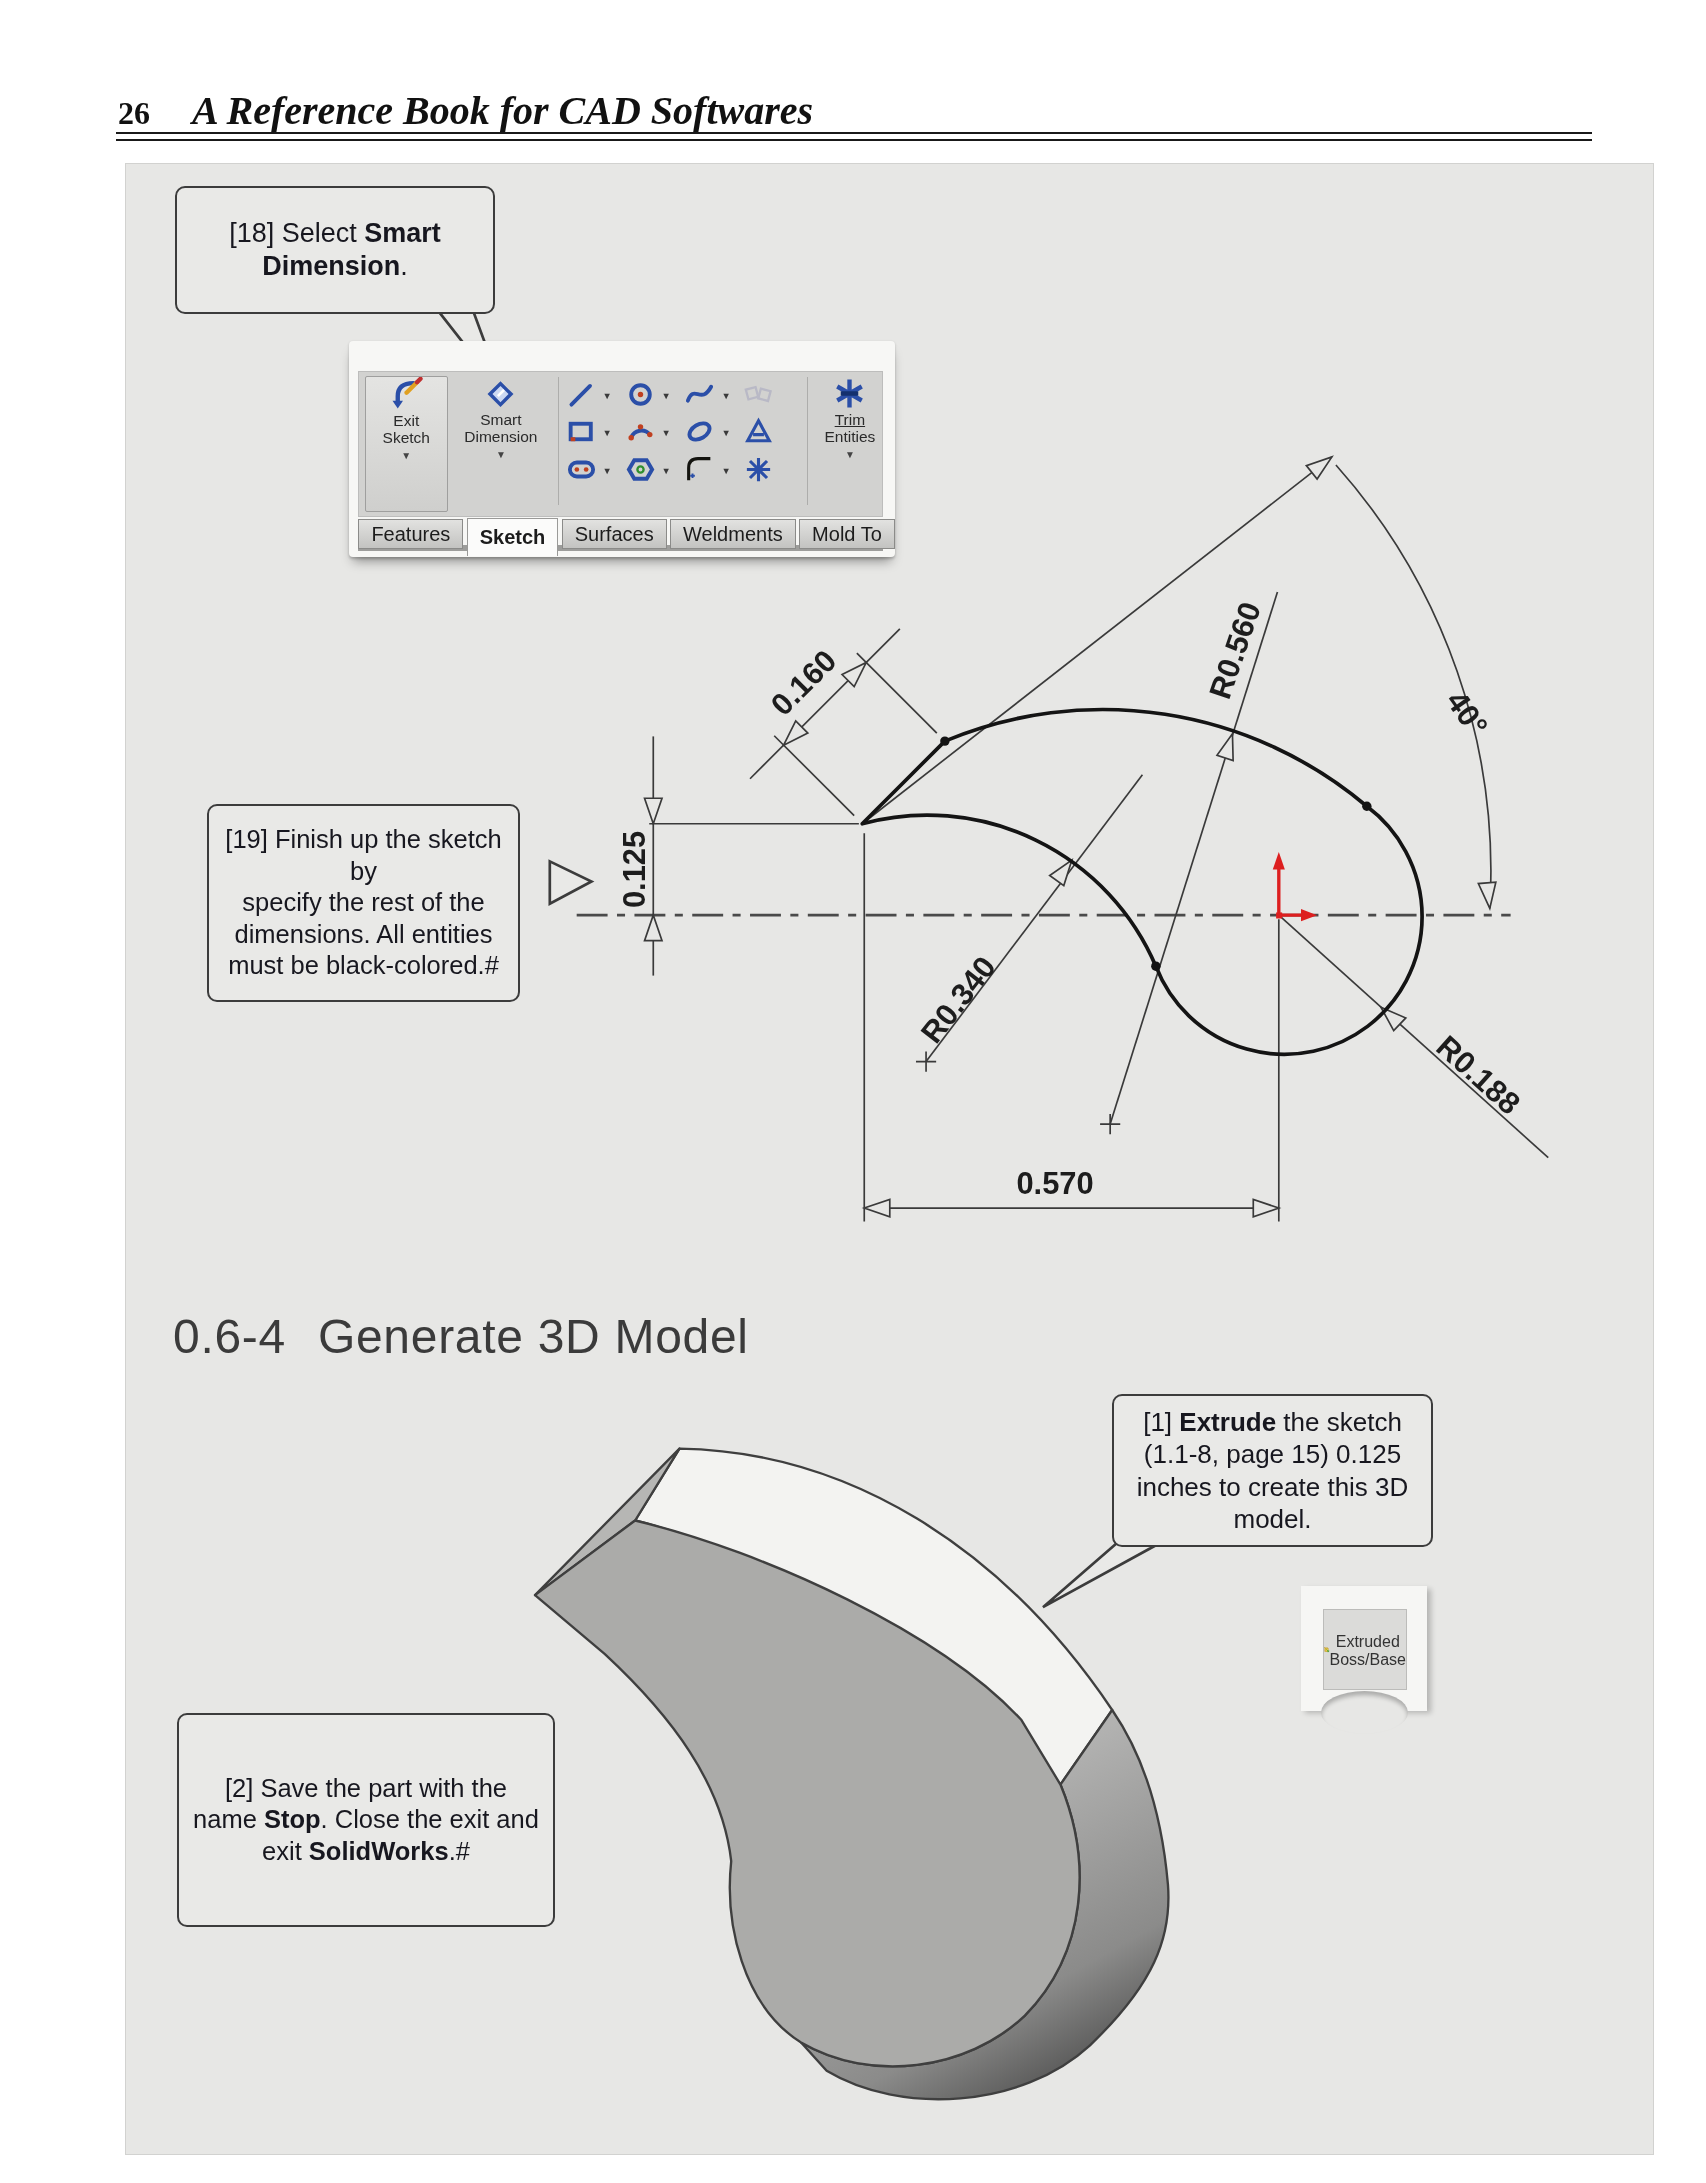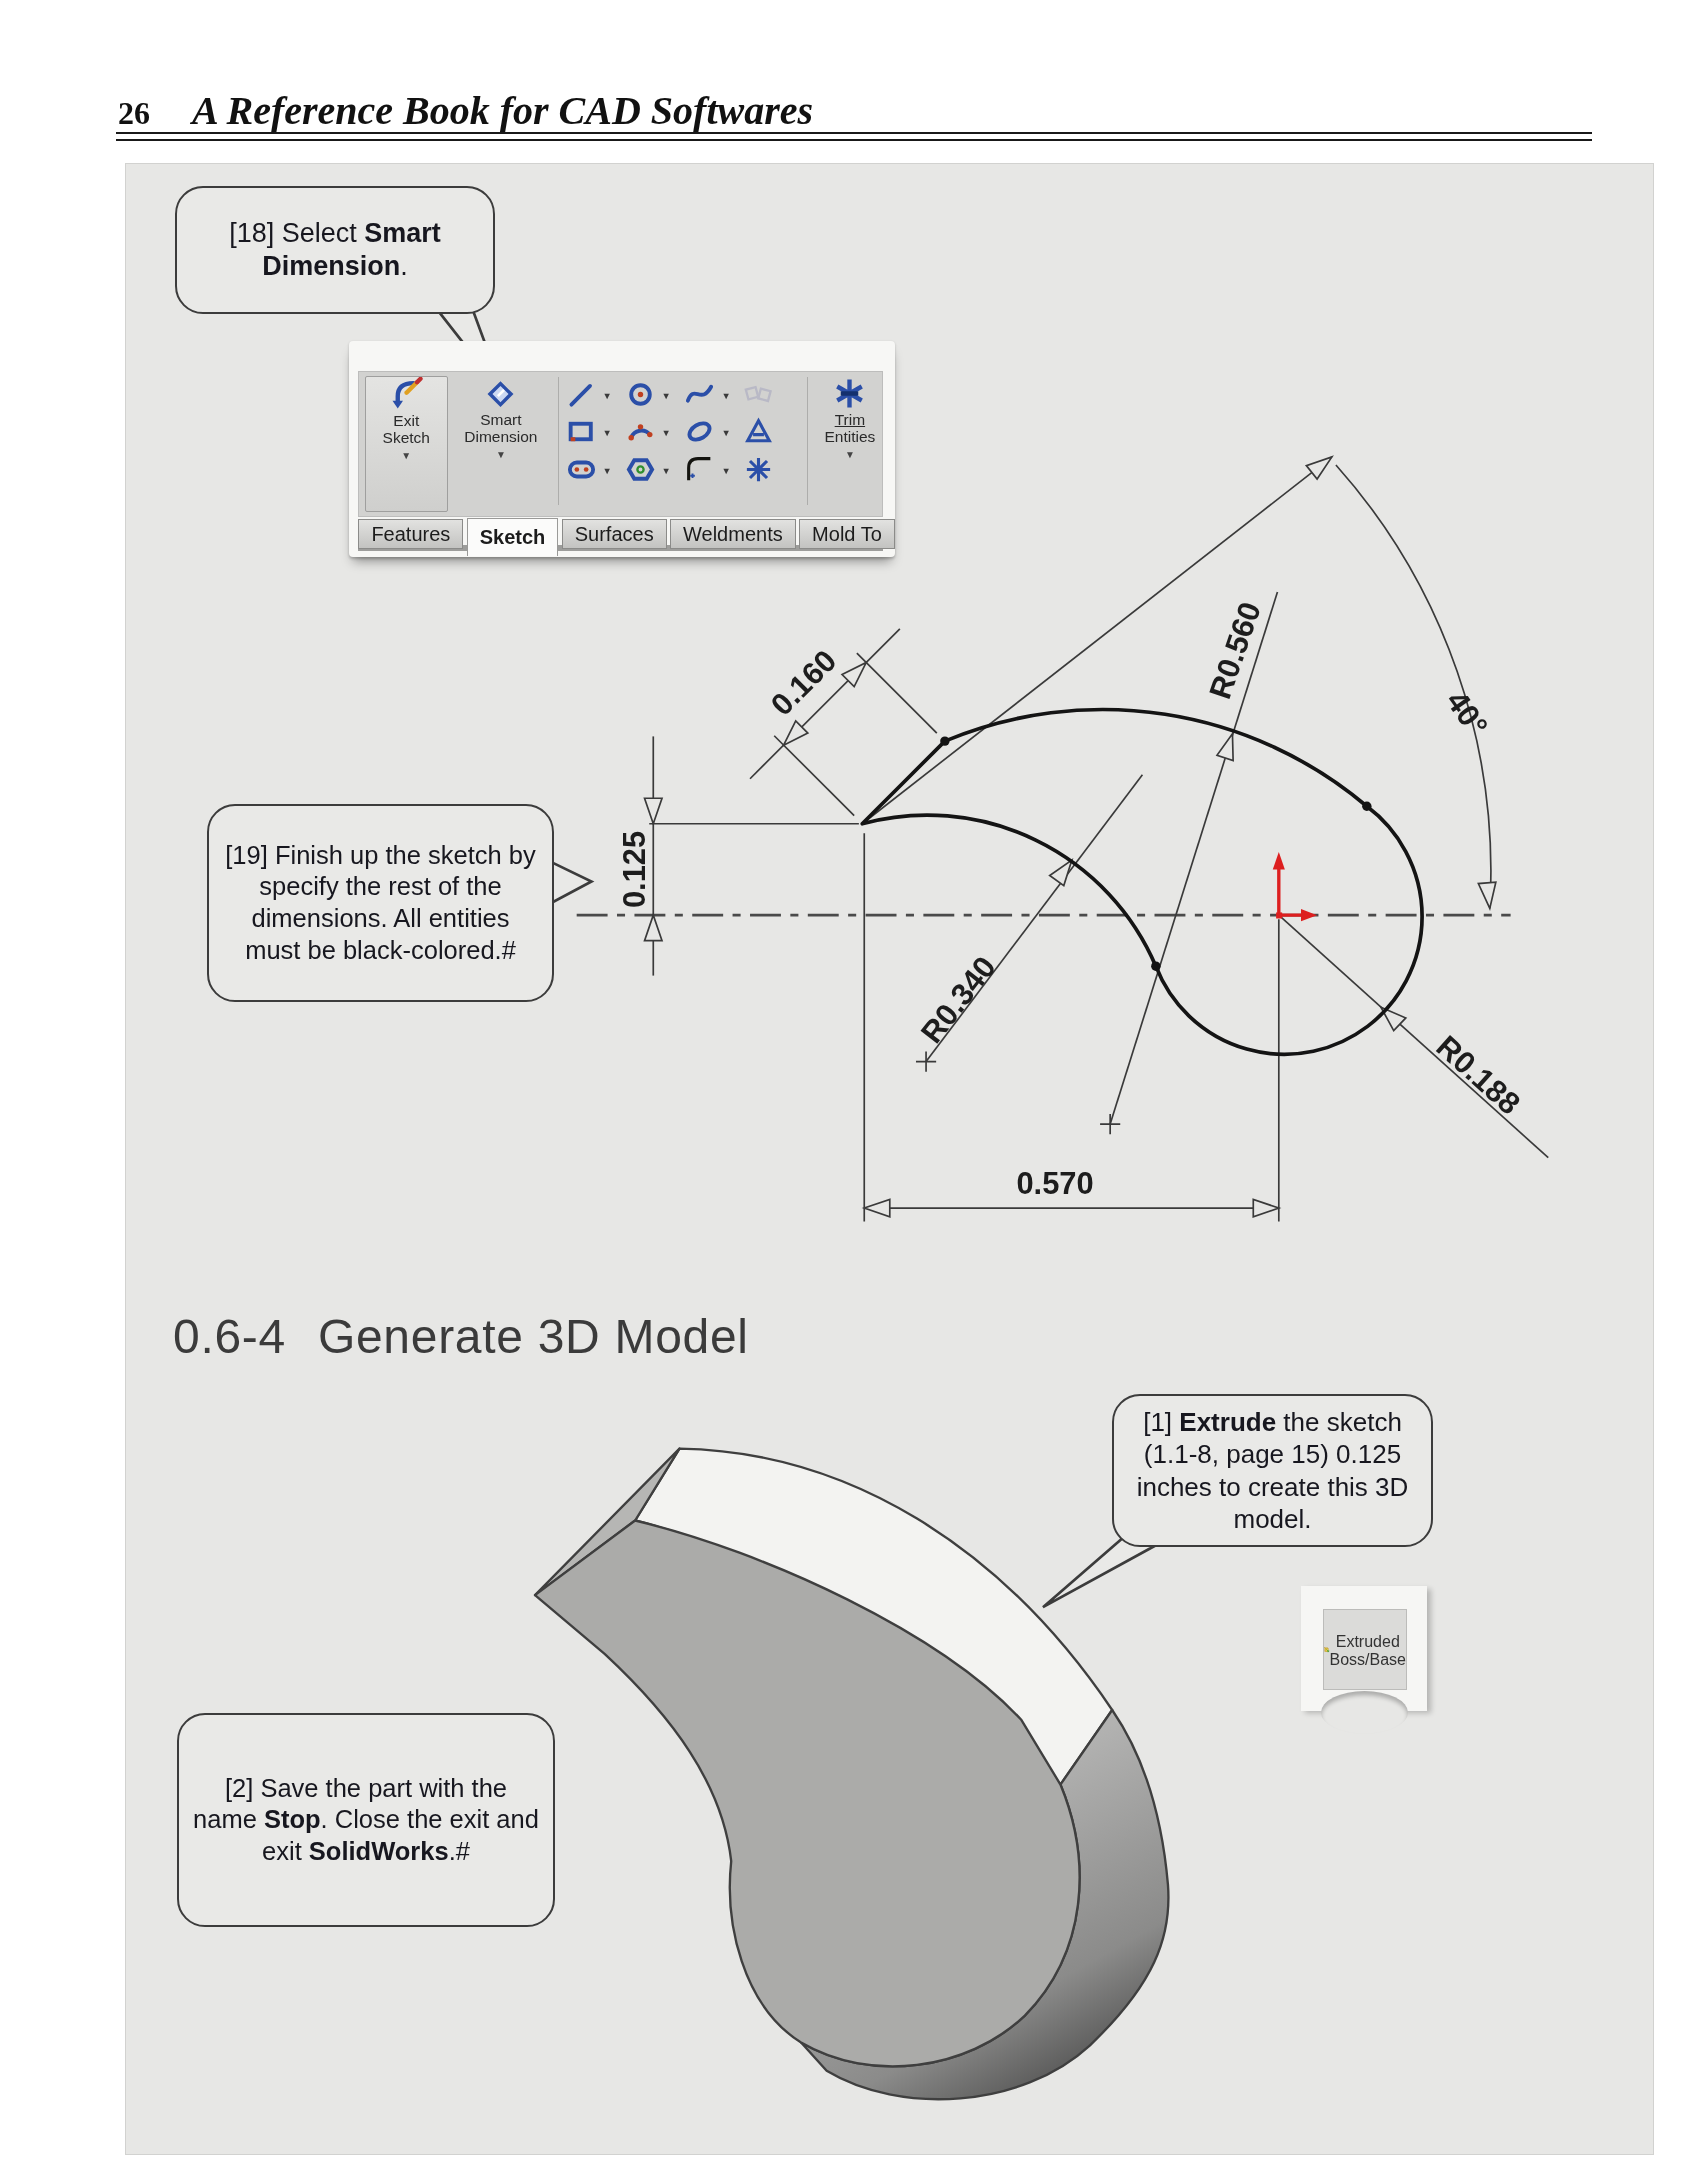--- a/index.html
+++ b/index.html
@@ -8,26 +8,26 @@
   
   .hdr{position:absolute;top:87px;left:118px;width:1478px;color:#111;}
   .hdr-num{font-family:"Liberation Serif",serif;font-weight:700;font-size:32px;}
   .hdr-title{font-family:"Liberation Serif",serif;font-weight:700;font-style:italic;font-size:40px;margin-left:42px;}
   .hdr-rule{position:absolute;top:132px;left:116px;width:1476px;height:4.7px;
             border-top:2.7px solid #191919;border-bottom:2px solid #191919;}
   
   .sheet{position:absolute;left:125px;top:163px;width:1527px;height:1990px;background:#e7e7e5;
          border:0.7px solid #d2d2d0;}
   
-  .callout{position:absolute;background:#e9e9e7;border:2.7px solid #3c3c3c;border-radius:28px;
+  .callout{position:absolute;background:#e9e9e7;border:2.7px solid #3c3c3c;border-radius:10px;
            display:flex;flex-direction:column;justify-content:center;text-align:center;
            color:#17171f;font-size:27px;line-height:1.24;z-index:5;padding:6.7px 12px;box-sizing:border-box;}
   .callout b{font-weight:700;}
   #c18{left:175px;top:186px;width:320px;height:128px;}
-  #c19{left:207px;top:804px;width:347px;height:198px;font-size:25.5px;}
+  #c19{left:207px;top:804px;width:313px;height:198px;font-size:25.5px;}
   #c1{left:1112px;top:1394px;width:321px;height:153px;font-size:26px;}
   #c2{left:177px;top:1713px;width:378px;height:214px;font-size:25.5px;}
   
   .sec-hdr{position:absolute;left:173px;top:1309px;font-size:48px;color:#3b3b3b;letter-spacing:0.7px;z-index:4;}
   .sec-hdr .num{margin-right:32px;}
   
   #tb-panel{position:absolute;left:349px;top:341px;width:546px;height:216px;background:#f7f7f5;
             border-radius:4px;box-shadow:0 9.4px 10.8px -4px rgba(0,0,0,0.38),0 1.3px 2.7px rgba(0,0,0,0.2);
             z-index:4;overflow:hidden;}
   .tbar{position:absolute;left:9.4px;top:30px;width:525px;height:146px;background:#d2d2d0;border:0.7px solid #bdbdbc;box-sizing:border-box;}

